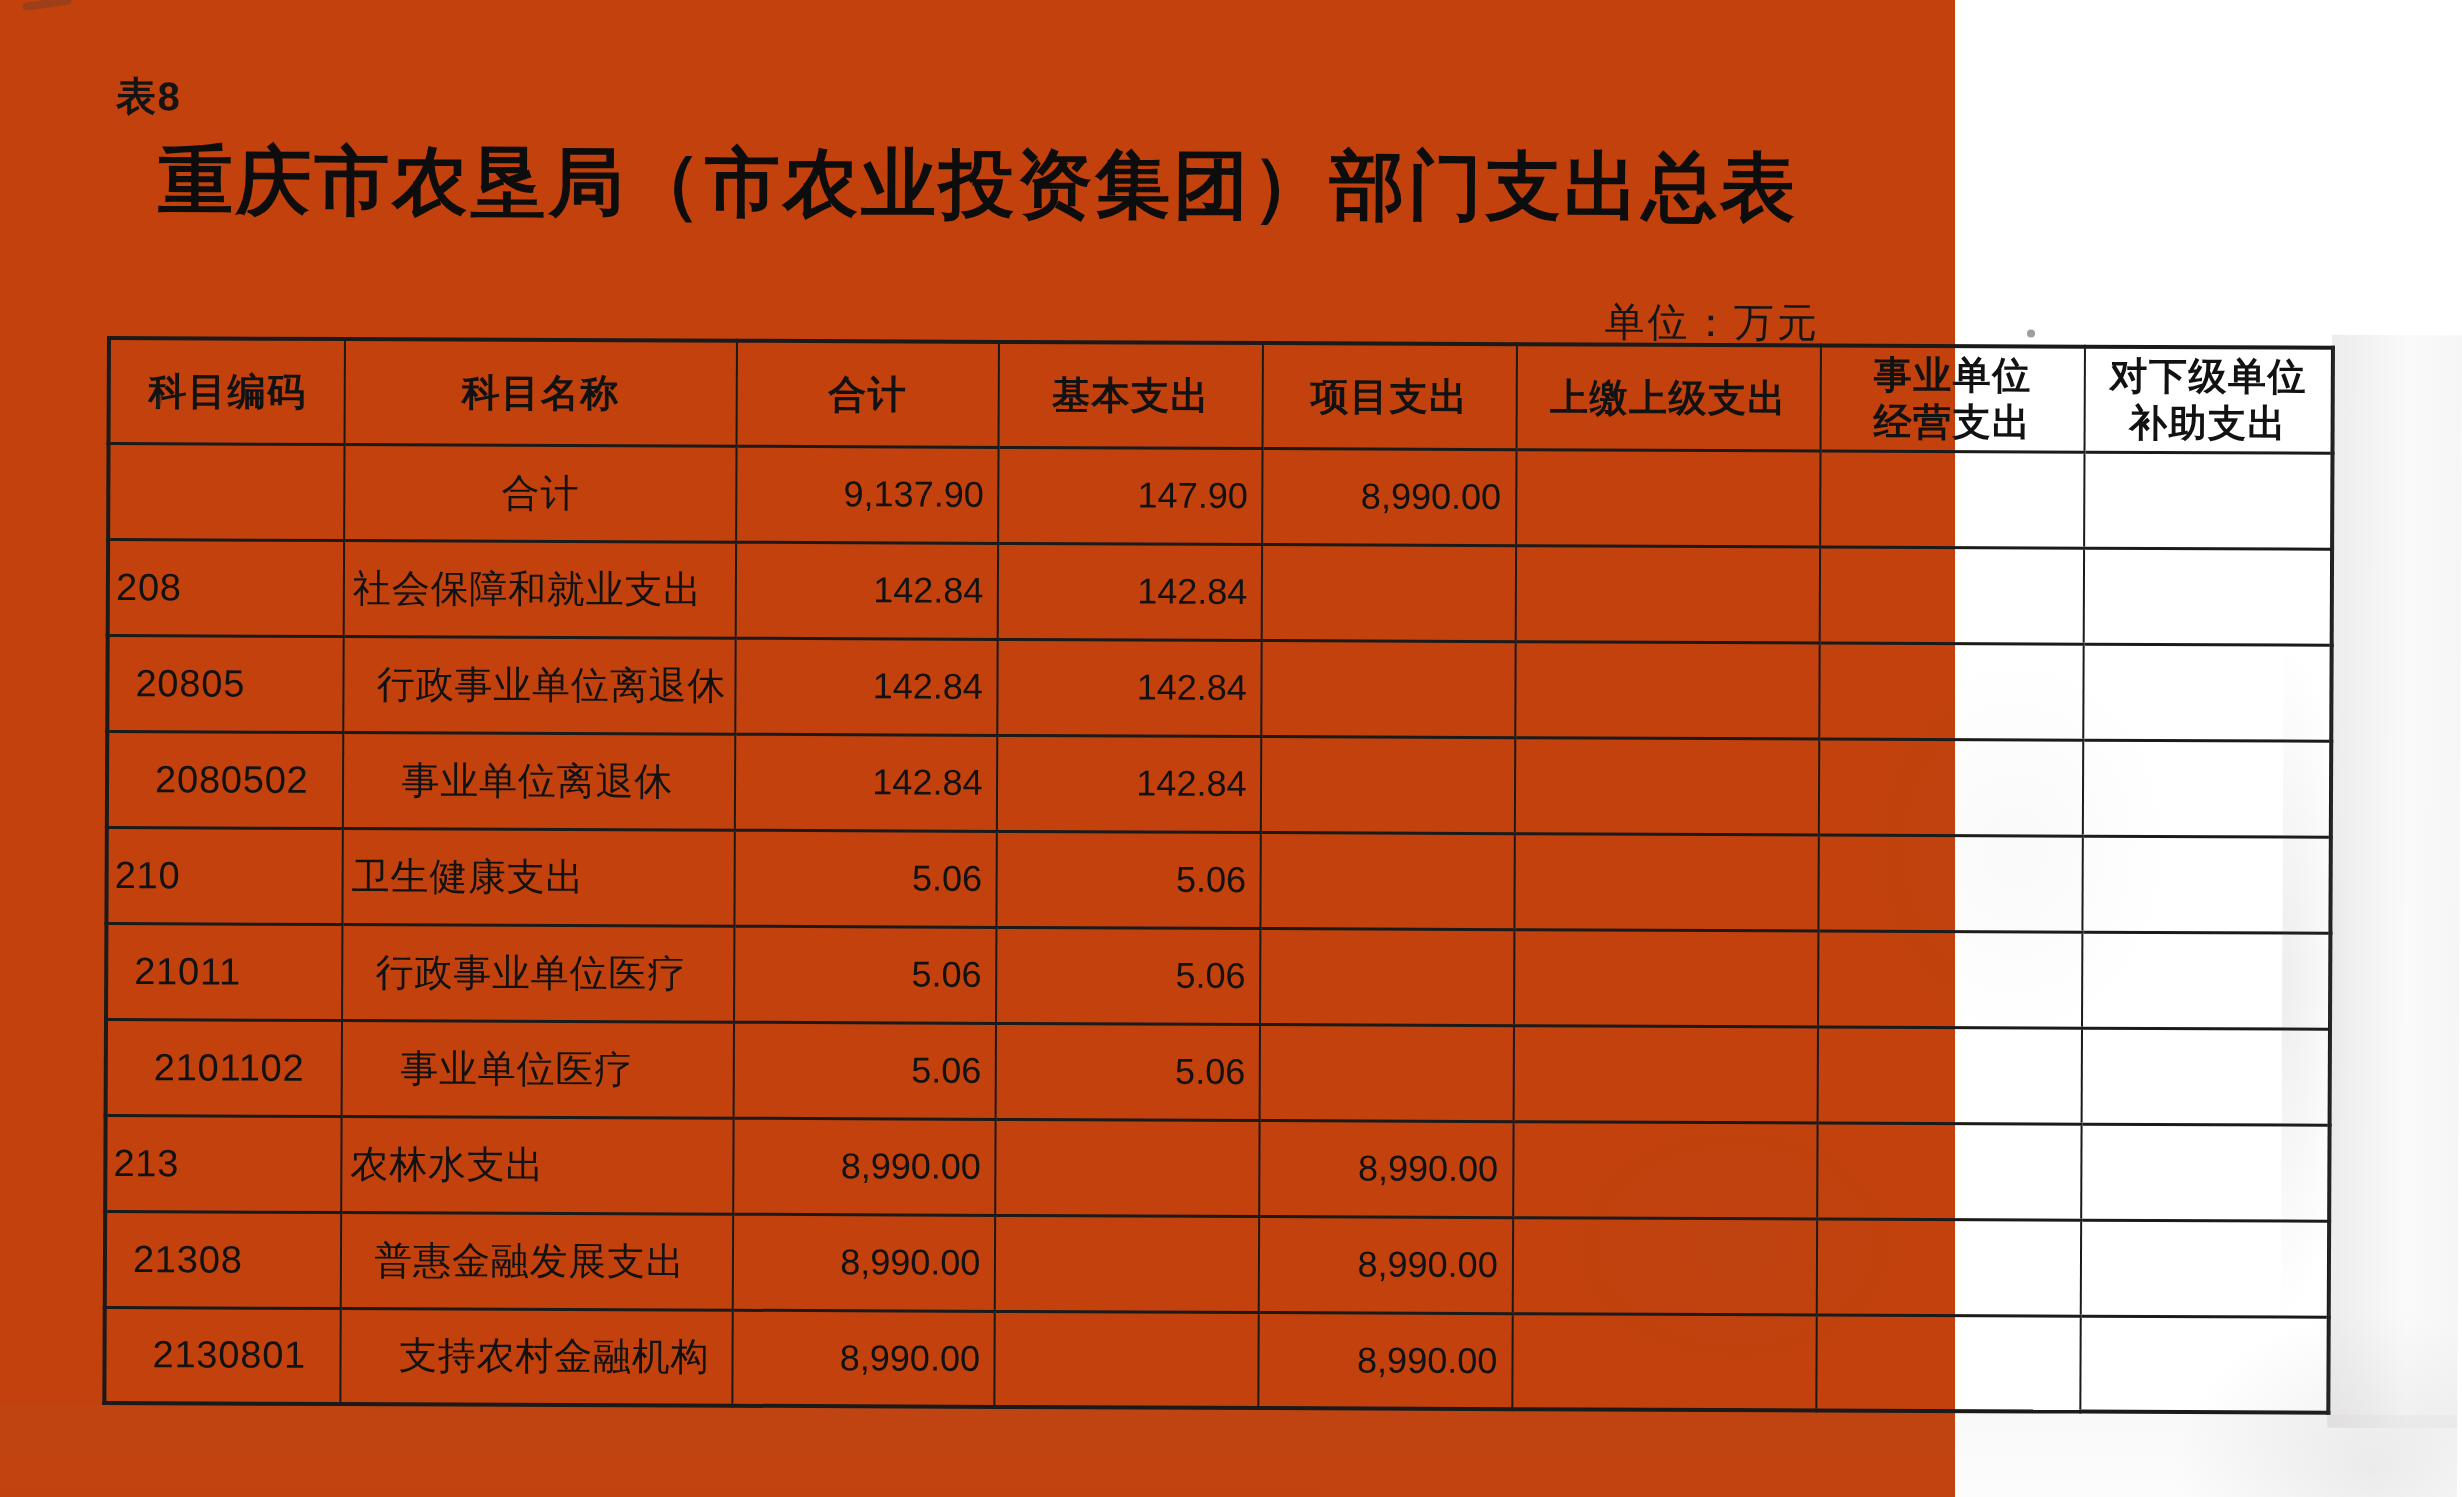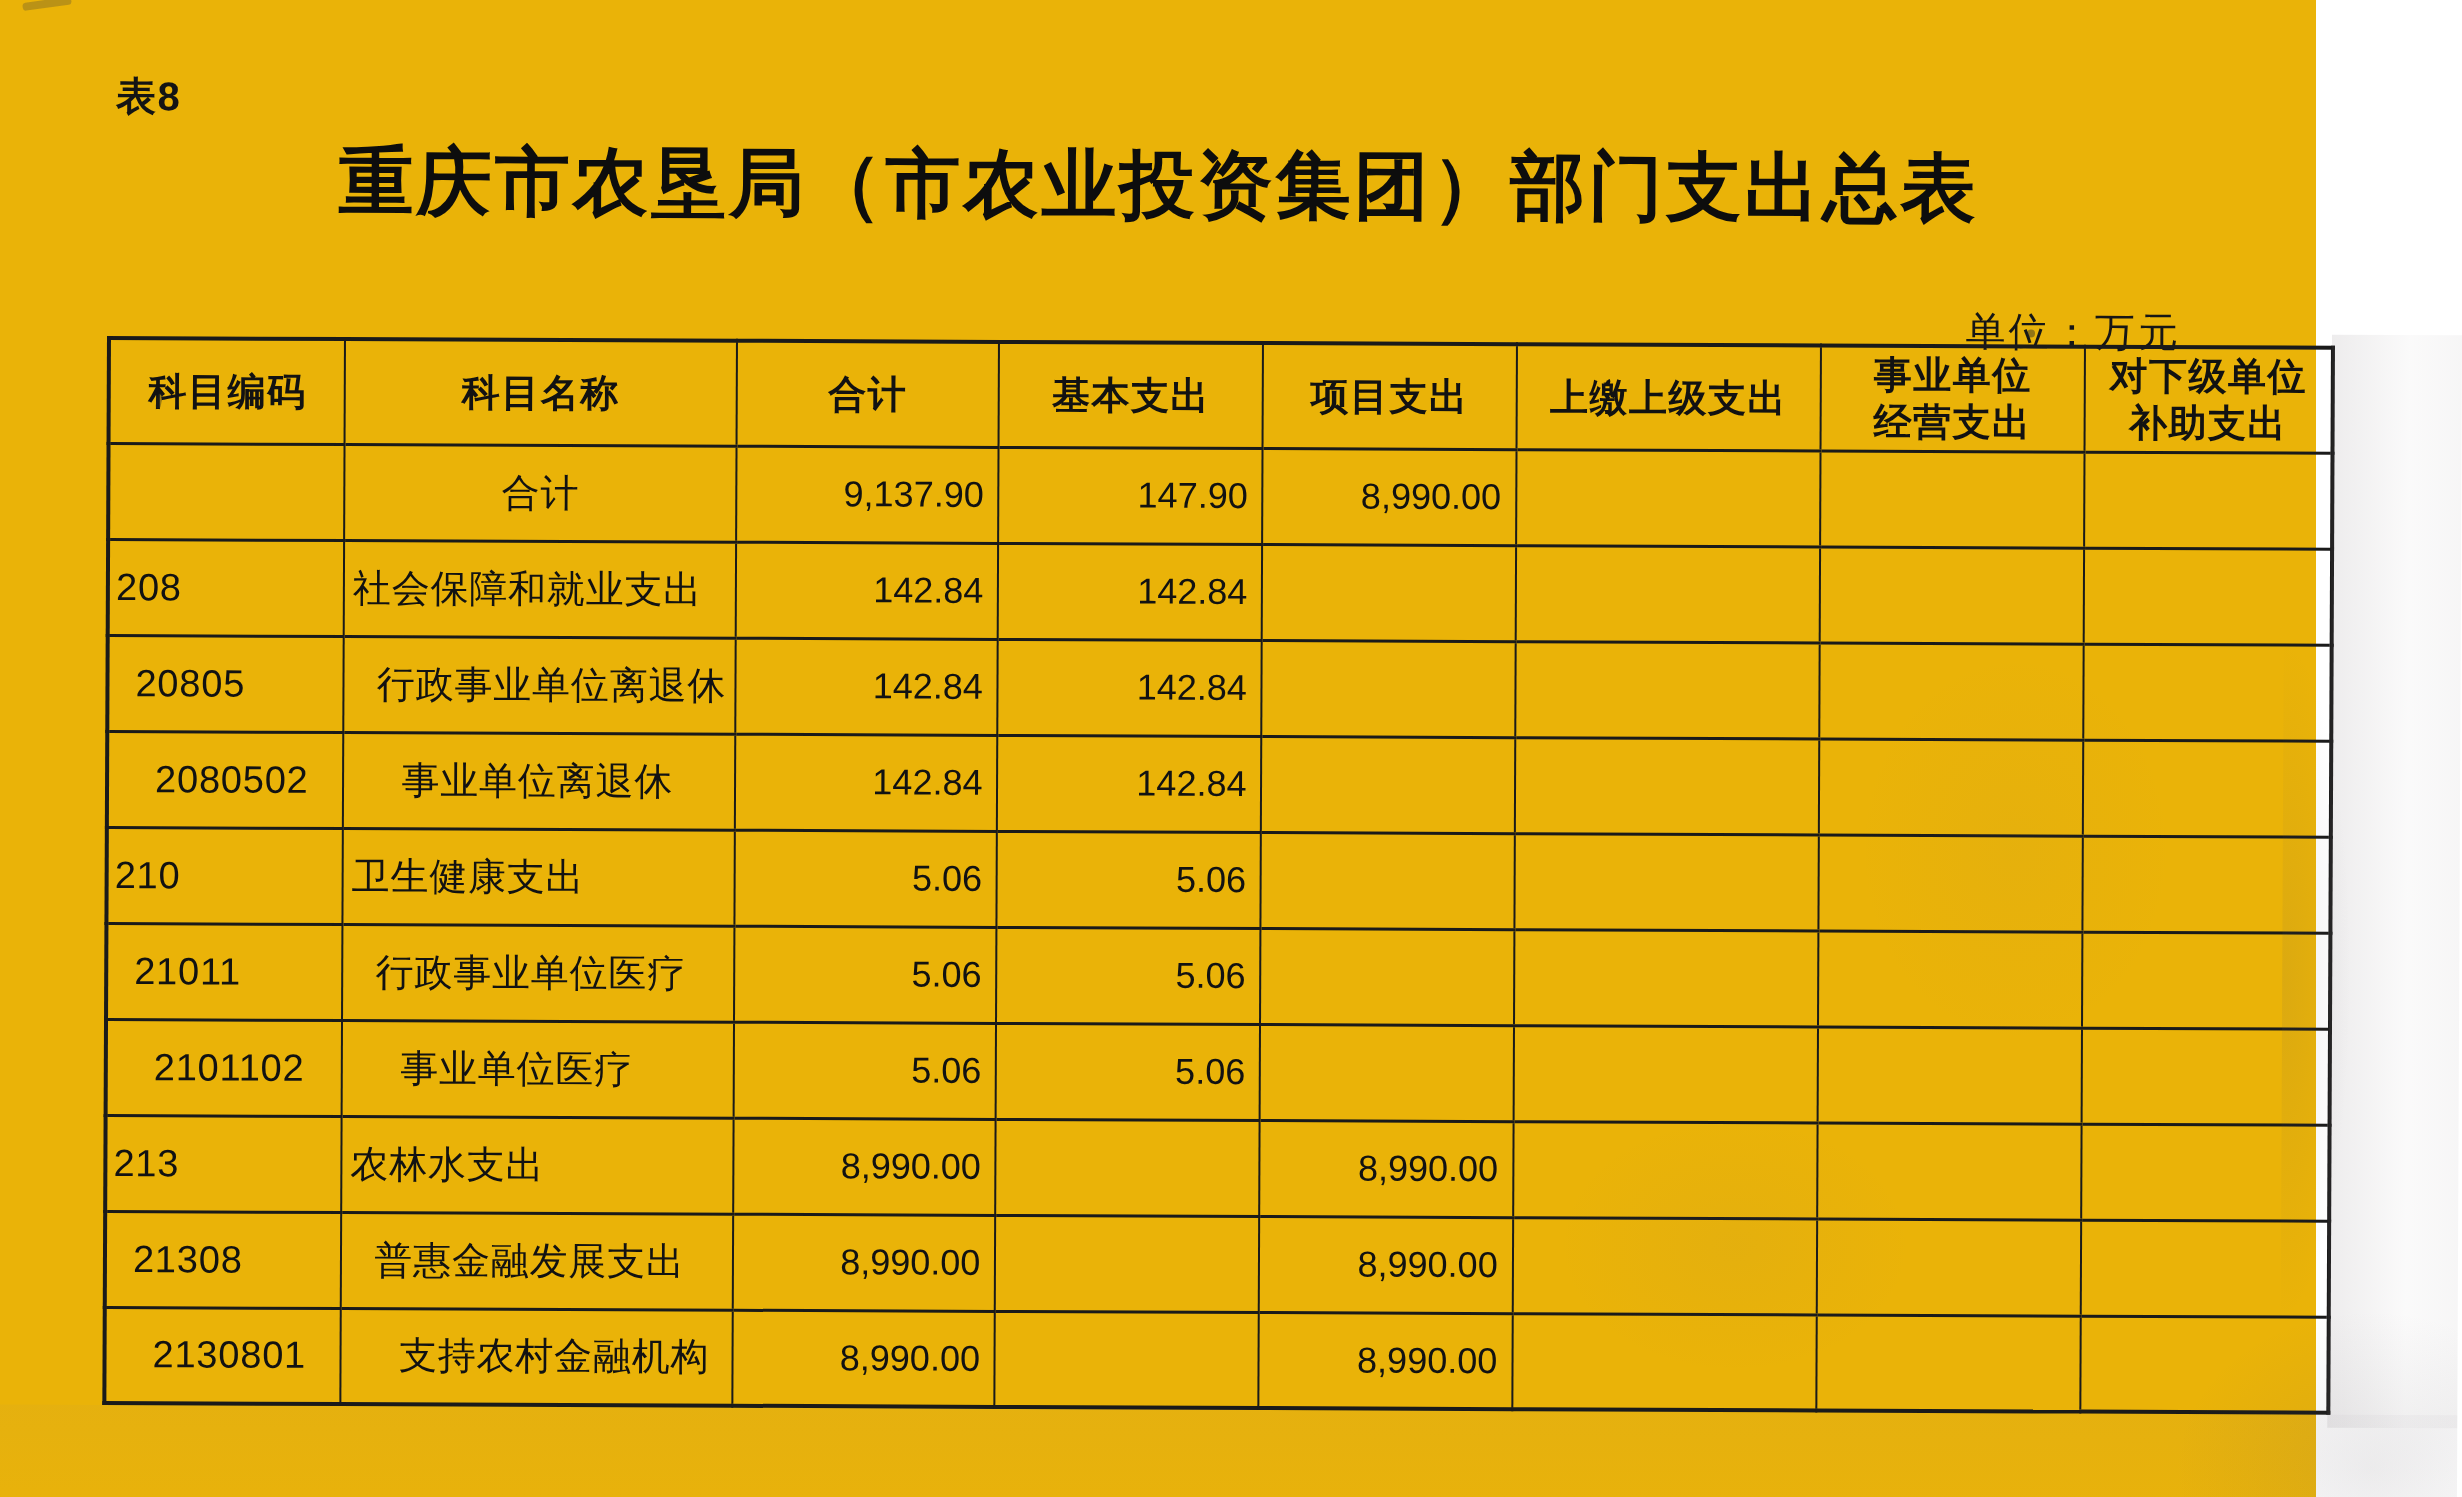--- a/index.html
+++ b/index.html
@@ -4,22 +4,22 @@
 <style>
   * { margin: 0; padding: 0; box-sizing: border-box; }
   html, body {
     width: 2462px; height: 1498px;
     font-family: "Liberation Sans", "DejaVu Sans", sans-serif;
     background: #ffffff;
     overflow: hidden;
   }
   .paper {
     position: relative;
-    width: 2316px; height: 1498px;
-    background: #eab308;
+    width: 1955px; height: 1498px;
+    background: #c2410c;
     color: #111;
   }
   .sheet {
     position: absolute; inset: 0;
     transform: rotate(0.25deg);
     transform-origin: 107px 336px;
   }
   .sheet-label {
     position: absolute;
     left: 115px; top: 69px;
@@ -34,21 +34,21 @@
     text-align: center;
     font-family: "Liberation Serif", "DejaVu Serif", serif;
     font-weight: 900;
     font-size: 75px;
     letter-spacing: 3.1px;
     color: #0d0d0d;
     white-space: nowrap;
   }
   .unit-note {
     position: absolute;
-    right: 135px; top: 296px;
+    right: 135px; top: 288px;
     font-size: 40px;
     font-weight: 500;
     letter-spacing: 3.1px;
     color: #161616;
   }
   table.expense-table {
     position: absolute;
     left: 107px; top: 336px;
     width: 2228px;
     table-layout: fixed;

